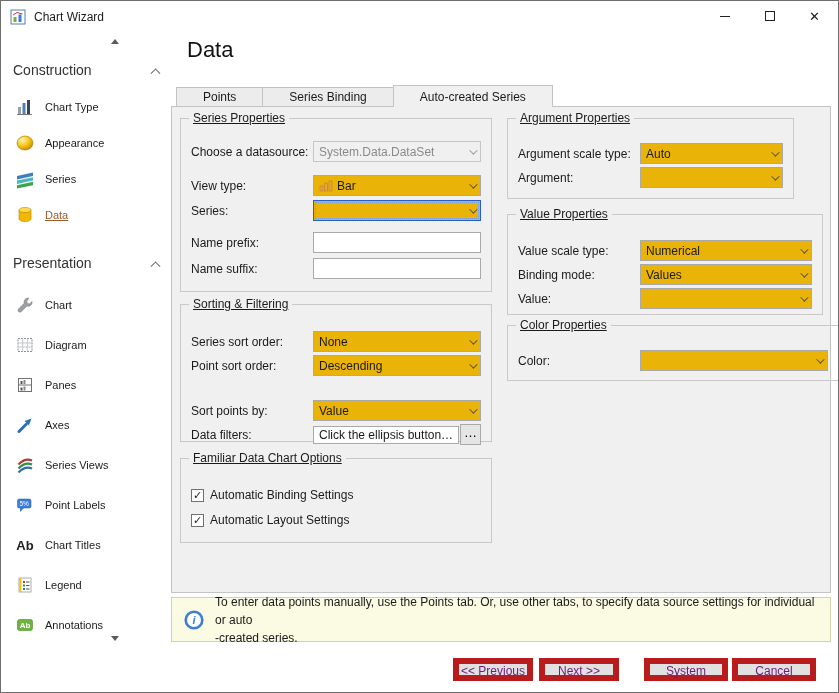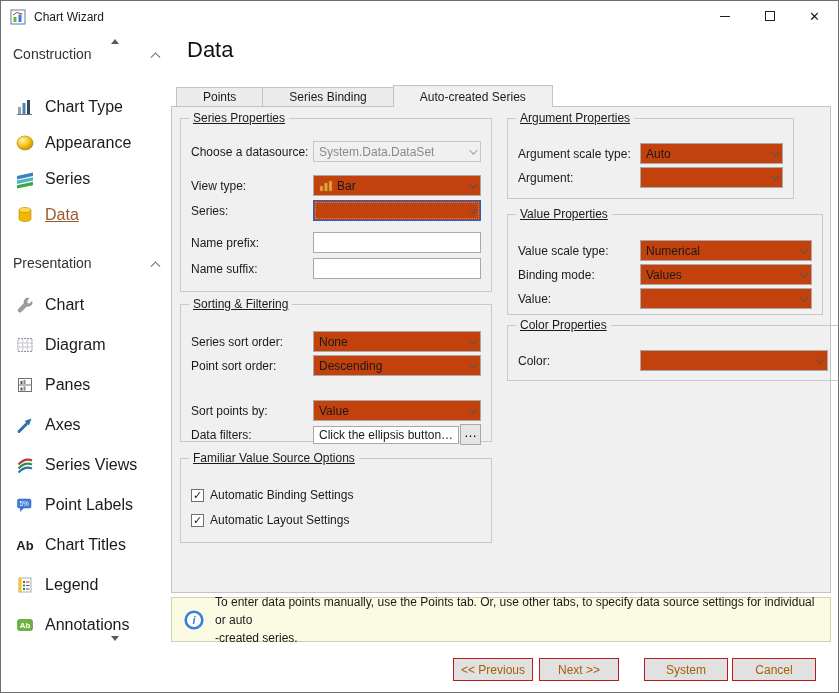--- a/index.html
+++ b/index.html
@@ -20,21 +20,21 @@
   
   .sidebar { position:absolute; top:31px; left:0; width:170px; bottom:0; background:#fff; }
   .caret-up { position:absolute; top:7px; left:110px; width:0; height:0;
     border-left:4px solid transparent; border-right:4px solid transparent; border-bottom:5px solid #5a5a5a; }
   .caret-down { position:absolute; top:604px; left:110px; width:0; height:0;
     border-left:4px solid transparent; border-right:4px solid transparent; border-top:5px solid #5a5a5a; }
   .side-header { position:absolute; left:12px; width:146px; height:18px; display:flex; justify-content:space-between; align-items:center; font-size:14px; color:#333; }
   .chev-up { width:7px; height:7px; border-left:1px solid #666; border-top:1px solid #666; transform:rotate(45deg) translate(2px,2px); }
   .side-item { position:absolute; left:14px; height:24px; display:flex; align-items:center; cursor:default; }
   .side-item .ic { width:20px; height:20px; margin-right:10px; display:flex; align-items:center; justify-content:center; }
-  .side-item .lbl { font-size:16px; }
+  .side-item .lbl { font-size:11px; }
   .side-item.selected .lbl { color:#9c5a2a; text-decoration:underline; }
 
   
   .page-title { position:absolute; left:186px; top:36px; font-size:22px; font-weight:400; color:#111; }
   .tabs { position:absolute; left:175px; top:84px; height:22px; display:flex; align-items:flex-end; z-index:3; }
   .tab { height:19px; margin-bottom:1px; padding:0 26px; display:flex; align-items:center; background:#ececec;
     border:1px solid #c3c3c3; border-bottom:none; font-size:12px; margin-right:-1px; cursor:default; }
   .tab.active { height:22px; margin-bottom:0; background:#f0f0f0; position:relative; z-index:4; }
   .tab-panel { position:absolute; left:170px; top:105px; width:660px; height:487px; background:#f0f0f0; border:1px solid #c3c3c3; }
 
@@ -47,42 +47,42 @@
   .ap-body { padding:24px 10px 0; }
   .vp-body { padding:25px 10px 0; }
   .cp-body { padding:24px 10px 0; }
 
   .frow { display:flex; align-items:center; }
   .flabel { flex:0 0 122px; font-size:12px; }
   .fctl { flex:1; min-width:0; }
   .mb3{margin-bottom:3px}.mb4{margin-bottom:4px}.mb5{margin-bottom:5px}.mb9{margin-bottom:9px}
   .mb10{margin-bottom:24px}.mb11{margin-bottom:11px}.mb13{margin-bottom:13px}
 
-  .combo { display:flex; height:21px; background:#c2410c; border:1px solid #a9a9a9; align-items:center; }
+  .combo { display:flex; height:21px; background:#eab308; border:1px solid #a9a9a9; align-items:center; }
   .cval { flex:1; min-width:0; font-size:12px; padding:0 5px; white-space:nowrap; overflow:hidden; display:flex; align-items:center; gap:4px; }
   .cbtn { width:17px; height:100%; display:flex; align-items:center; justify-content:center; }
   .chev-down { width:6px; height:6px; border-right:1.4px solid #555; border-bottom:1.4px solid #555; transform:rotate(45deg) translateY(-2px); }
   .combo.disabled { background:#f0f0f0; border-color:#c6c6c6; }
   .combo.disabled .cval { color:#8a8a8a; }
   .combo.disabled .chev-down { border-color:#9a9a9a; }
   .combo.focused { border-color:#2a5fc0; outline:1px dotted #7a9cd8; outline-offset:-3px; }
 
   .textbox { width:100%; height:21px; background:#fff; border:1px solid #a9a9a9; font-size:12px; padding:0 5px; font-family:inherit; color:#1a1a1a; }
   .filter-wrap { display:flex; align-items:center; }
   .filter-text { flex:1; height:16px; background:#fff; border:1px solid #a9a9a9; font-size:12px; padding:8px 5px; display:flex; align-items:center; white-space:nowrap; overflow:hidden; }
   .ellipsis-btn { flex:0 0 21px; height:21px; margin-left:1px; background:#e5e5e5; border:1px solid #a9a9a9; font-size:13px; line-height:8px; display:flex; align-items:flex-start; justify-content:center; padding-top:4px; cursor:default; }
 
   .cbrow { display:flex; align-items:center; height:16px; }
   .cbox { width:13px; height:13px; background:#fff; border:1px solid #707070; margin-right:6px; font-size:11px; line-height:11px; display:flex; align-items:center; justify-content:center; font-weight:bold; }
   .cblabel { font-size:12px; }
 
   .info-bar { position:absolute; left:170px; top:596px; width:660px; height:45px; background:#fbfbe3; border:1px solid #d2d2ae; display:flex; align-items:center; padding:0 12px; gap:11px; }
   .info-text { font-size:12px; line-height:1.5; }
 
-  .btn { position:absolute; height:23px; background:#e1e1e1; border:1px solid #b91c1c; font-size:12px; font-family:inherit; color:#a16207; cursor:default; }
+  .btn { position:absolute; height:23px; background:#e1e1e1; border:6px solid #b91c1c; font-size:12px; font-family:inherit; color:#701a75; cursor:default; }
   #btn-prev { left:452px; top:657px; width:80px; }
   #btn-next { left:538px; top:657px; width:80px; }
   #btn-finish { left:643px; top:657px; width:84px; }
   #btn-cancel { left:731px; top:657px; width:84px; }
 </style>
 </head>
 <body>
 
 <div class="window">
 
@@ -105,21 +105,21 @@
         </div>
       <div class="win-btn">
           <span class="close-glyph">✕</span>
         </div>
     </div>
   </div>
 
   <div class="sidebar">
     <div class="caret-up"></div>
 
-    <div class="side-header" style="top:13px;">
+    <div class="side-header" style="top:29px;">
       <span>Construction</span>
       <span class="chev-up"></span>
     </div>
 
     <div class="side-item" style="top:63px;">
       <span class="ic">
         <svg viewBox="0 0 18 18" width="18" height="18">
           <rect x="2" y="9" width="3" height="7" fill="#9e9e9e"></rect>
           <rect x="6.5" y="5" width="3" height="11" fill="#4d82b8"></rect>
           <rect x="11" y="2" width="3" height="14" fill="#33475b"></rect>
@@ -368,21 +368,21 @@
           <div class="flabel">Data filters:</div>
           <div class="fctl filter-wrap">
             <span class="filter-text">Click the ellipsis button…</span>
             <button class="ellipsis-btn">…</button>
           </div>
         </div>
       </div>
     </div>
 
     <div class="groupbox" style="left:8px; top:351px; width:312px; height:85px;">
-      <div class="gb-title">Familiar Value Source Options</div>
+      <div class="gb-title">Familiar Data Chart Options</div>
       <div class="gb-body fo-body">
         <div class="cbrow mb9">
           <span class="cbox">✓</span>
           <span class="cblabel">Automatic Binding Settings</span>
         </div>
         <div class="cbrow">
           <span class="cbox">✓</span>
           <span class="cblabel">Automatic Layout Settings</span>
         </div>
       </div>

